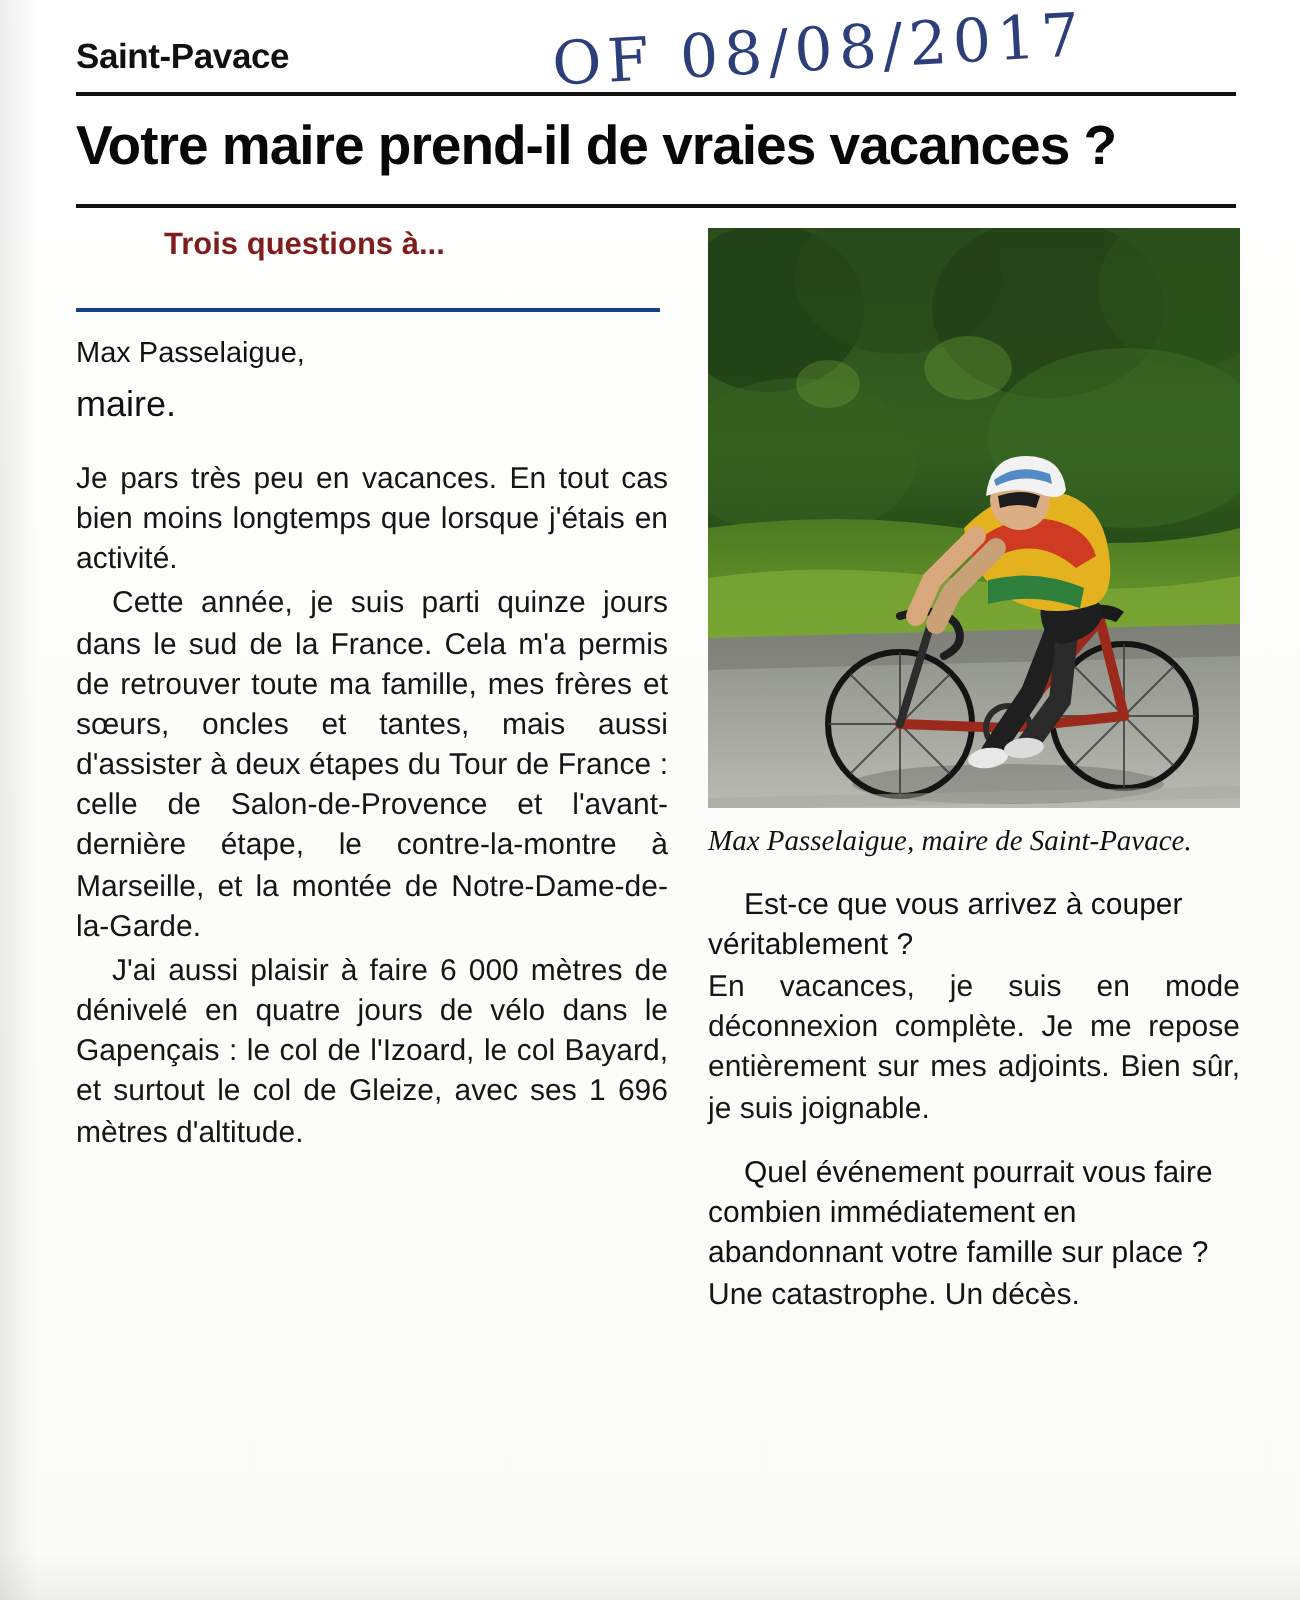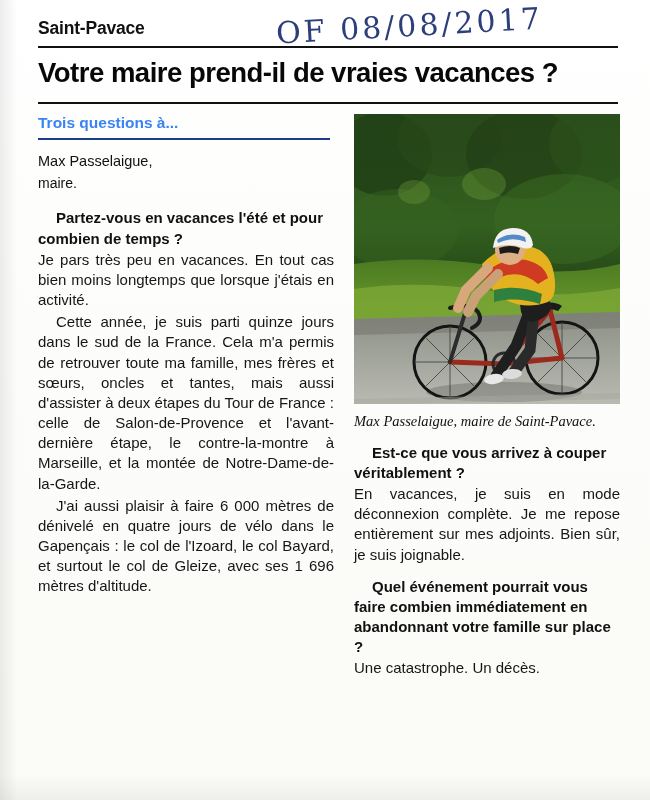--- a/index.html
+++ b/index.html
@@ -104,38 +104,39 @@
   .col-right {
     position: absolute;
     left: 318px;
     top: 100px;
     width: 266px;
   }
 
   .standfirst {
     font-size: 15.5px;
     font-weight: bold;
-    color: #3b82f6;
-    padding-bottom: 6px;
+    color: #7f1d1d;
+    padding-bottom: 22px;
+    margin-left: 44px;
   }
   .rule-blue {
     width: 292px;
     height: 2px;
     background: #1b3f86;
     margin-bottom: 12px;
   }
   .byline {
     font-size: 14.5px;
     font-weight: normal;
     color: #111;
     line-height: 1.35;
     margin-bottom: 2px;
   }
   .byline-role {
-    font-size: 14px;
+    font-size: 18px;
     color: #111;
     line-height: 1.35;
     margin-bottom: 16px;
   }
 
   .q {
     font-size: 15px;
     font-weight: bold;
     color: #111;
     line-height: 1.34;
@@ -149,21 +150,21 @@
     text-align: justify;
     margin-bottom: 2px;
   }
   .a.indent {
     text-indent: 18px;
   }
   .a + .a { margin-top: 1px; }
 
   .q-right {
     font-size: 15px;
-    font-weight: bold;
+    font-weight: normal;
     color: #111;
     line-height: 1.34;
     text-indent: 18px;
     margin: 12px 0 1px 0;
   }
 
   
   .photo {
     position: relative;
     width: 266px;
@@ -208,21 +209,20 @@
 
     <div class="headline">Votre maire prend-il de vraies vacances ?</div>
     <div class="rule-head"></div>
 
     <div class="col-left">
       <div class="standfirst">Trois questions à...</div>
       <div class="rule-blue"></div>
       <div class="byline">Max Passelaigue,</div>
       <div class="byline-role">maire.</div>
 
-      <div class="q">Partez-vous en vacances l'été et pour combien de temps ?</div>
       <div class="a">Je pars très peu en vacances. En tout cas bien moins longtemps que lorsque j'étais en activité.</div>
       <div class="a indent">Cette année, je suis parti quinze jours dans le sud de la France. Cela m'a permis de retrouver toute ma famille, mes frères et sœurs, oncles et tantes, mais aussi d'assister à deux étapes du Tour de France : celle de Salon-de-Provence et l'avant-dernière étape, le contre-la-montre à Marseille, et la montée de Notre-Dame-de-la-Garde.</div>
       <div class="a indent">J'ai aussi plaisir à faire 6 000 mètres de dénivelé en quatre jours de vélo dans le Gapençais : le col de l'Izoard, le col Bayard, et surtout le col de Gleize, avec ses 1 696 mètres d'altitude.</div>
     </div>
 
     <div class="col-right">
 
       <div class="photo">
         <svg width="266" height="290" viewBox="0 0 266 290">
           <defs>

